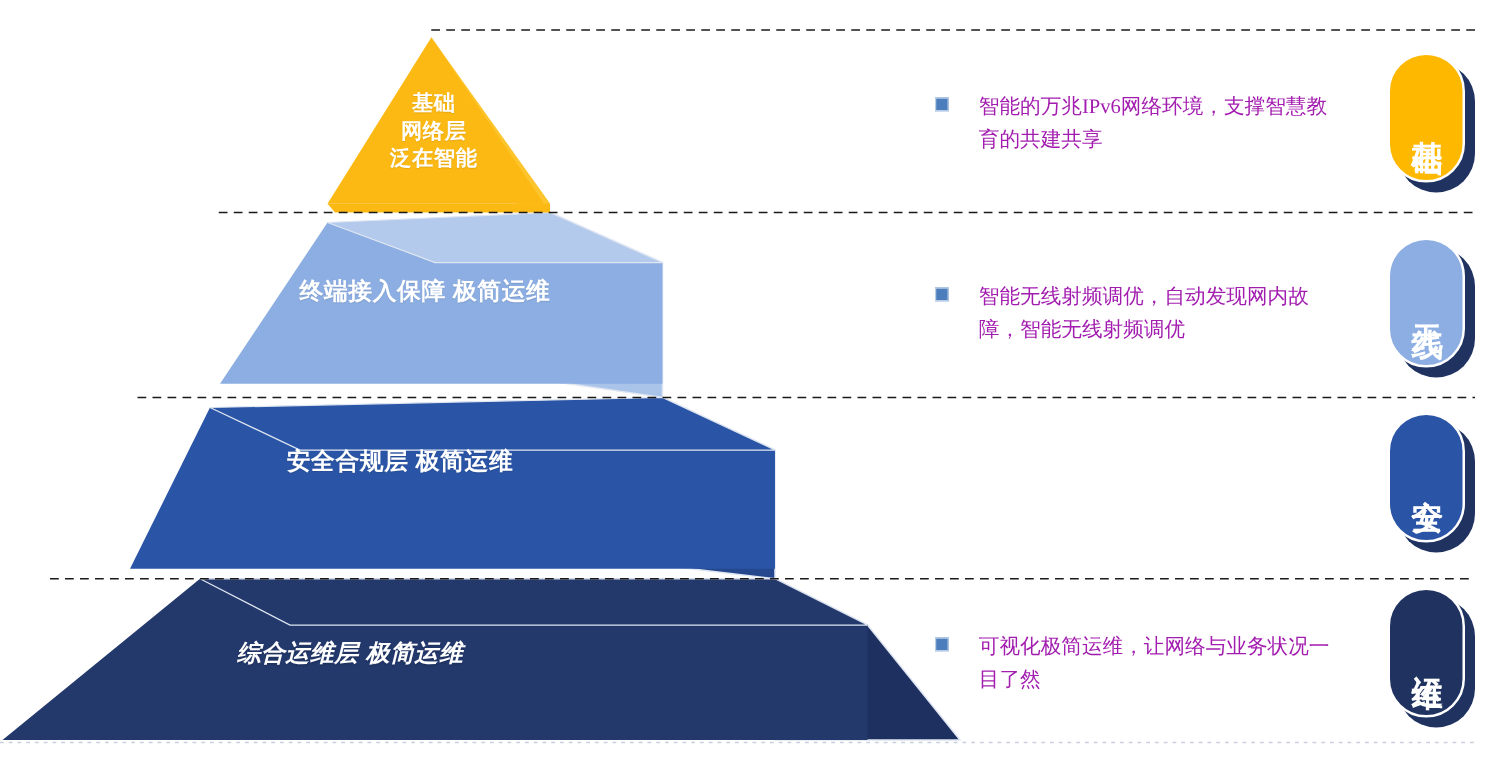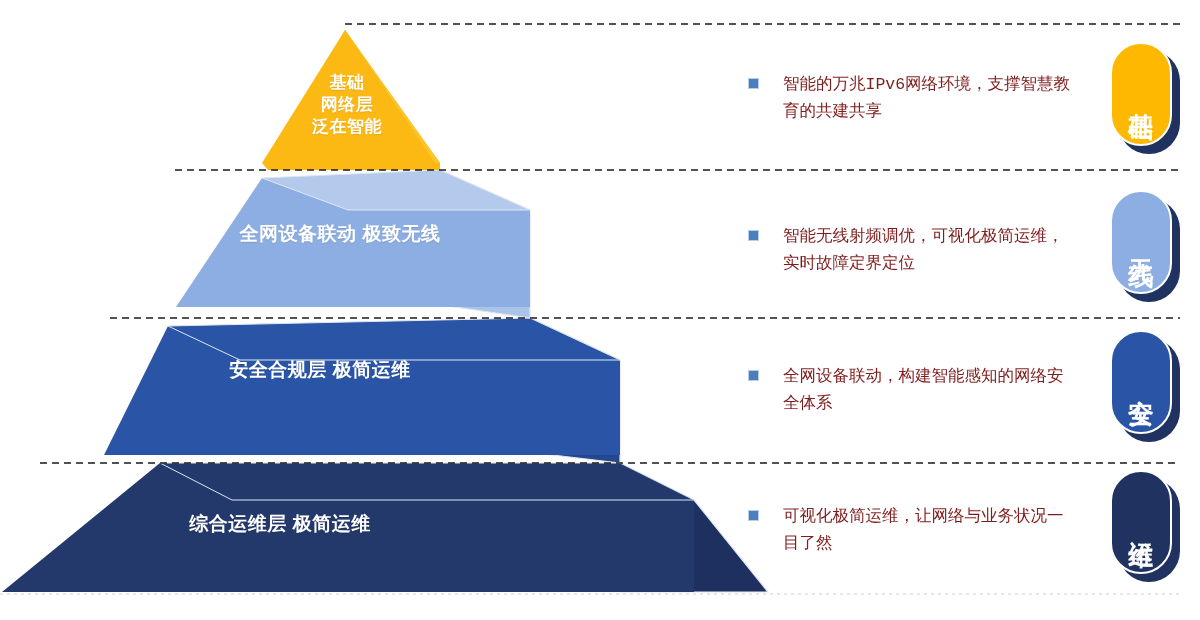--- a/index.html
+++ b/index.html
@@ -47,20 +47,21 @@
     left: 170px; top: 222px; width: 340px;
     font-size: 19px;
   }
   #label-2 {
     left: 110px; top: 358px; width: 420px;
     font-size: 19px;
   }
   #label-3 {
     left: 40px; top: 512px; width: 480px;
     font-size: 19px;
+    font-style: italic;
   }
 
   
   .desc-row {
     position: absolute;
     left: 748px;
     width: 330px;
     display: flex;
     align-items: flex-start;
   }
@@ -69,23 +70,23 @@
     height: 11px;
     background: #4C7EBD;
     border: 1px solid #b9cde6;
     box-sizing: border-box;
     margin-top: 6px;
     flex: 0 0 auto;
   }
   .desc-text {
     margin-left: 24px;
     font-size: 16.5px;
-    color: #7f1d1d;
+    color: #a21caf;
     line-height: 1.62;
-    font-family: Liberation Mono, monospace;
+    font-family: Liberation Serif, serif;
   }
   #desc-0 { top: 72px; }
   #desc-1 { top: 224px; }
   #desc-2 { top: 364px; }
   #desc-3 { top: 504px; justify-content: space-between; }
 
   
   .badge-wrap {
     position: absolute;
     left: 1110px;
@@ -166,40 +167,36 @@
       <line x1="110" y1="318" x2="1180" y2="318"></line>
       <line x1="40" y1="463" x2="1180" y2="463"></line>
     </g>
     <line x1="0" y1="594" x2="1180" y2="594" stroke="#c9cfdb" stroke-width="1.1" stroke-dasharray="3 4"></line>
   </svg>
 
   <div class="layer-label" id="label-0">基础
 网络层
 泛在智能</div>
 
-  <div class="layer-label" id="label-1">全网设备联动 极致无线</div>
+  <div class="layer-label" id="label-1">终端接入保障 极简运维</div>
 
   <div class="layer-label" id="label-2">安全合规层 极简运维</div>
 
   <div class="layer-label" id="label-3">综合运维层 极简运维</div>
 
   <div class="desc-row" id="desc-0">
     <span class="bullet"></span>
     <span class="desc-text">智能的万兆IPv6网络环境，支撑智慧教育的共建共享</span>
   </div>
 
   <div class="desc-row" id="desc-1">
     <span class="bullet"></span>
-    <span class="desc-text">智能无线射频调优，可视化极简运维，实时故障定界定位</span>
-  </div>
-
-  <div class="desc-row" id="desc-2">
-    <span class="bullet"></span>
-    <span class="desc-text">全网设备联动，构建智能感知的网络安全体系</span>
-  </div>
+    <span class="desc-text">智能无线射频调优，自动发现网内故障，智能无线射频调优</span>
+  </div>
+
 
   <div class="desc-row" id="desc-3">
     <span class="bullet"></span>
     <span class="desc-text">可视化极简运维，让网络与业务状况一目了然</span>
   </div>
 
   <div class="badge-wrap" id="badge-0">
     <div class="badge-shadow"></div>
     <div class="badge" style="background:#FFB800;">
       <span class="badge-text">基础</span>

